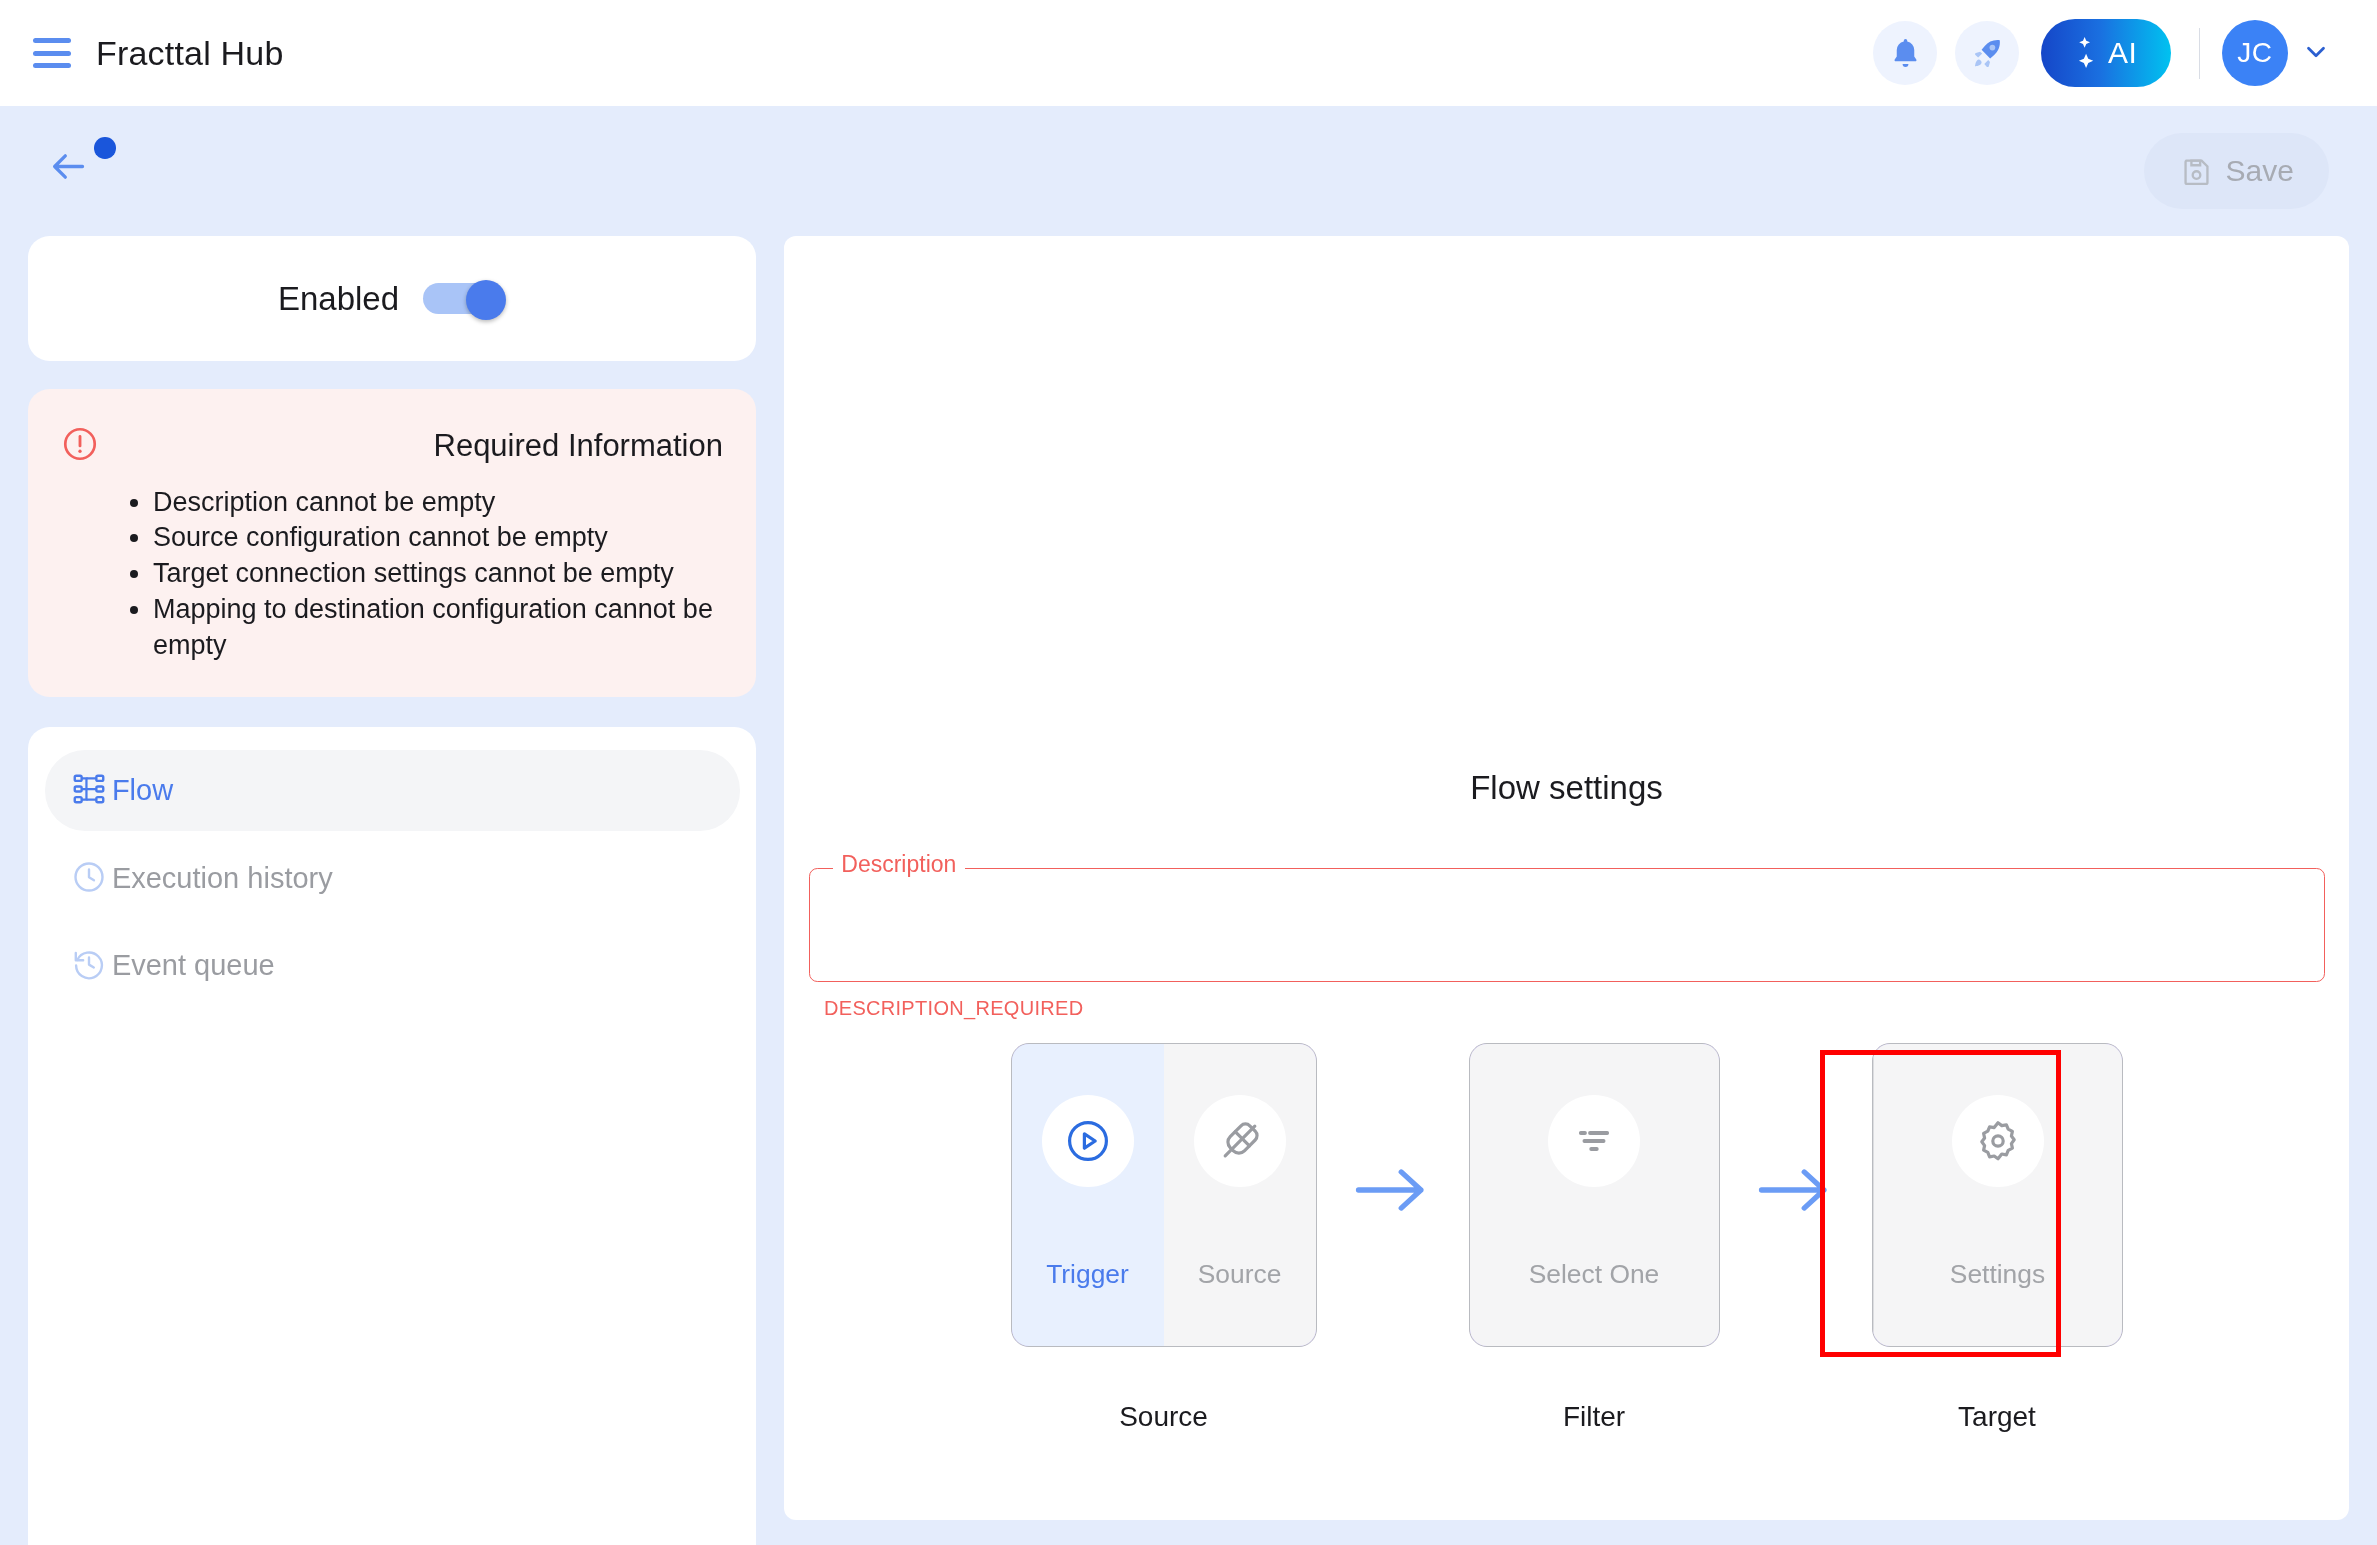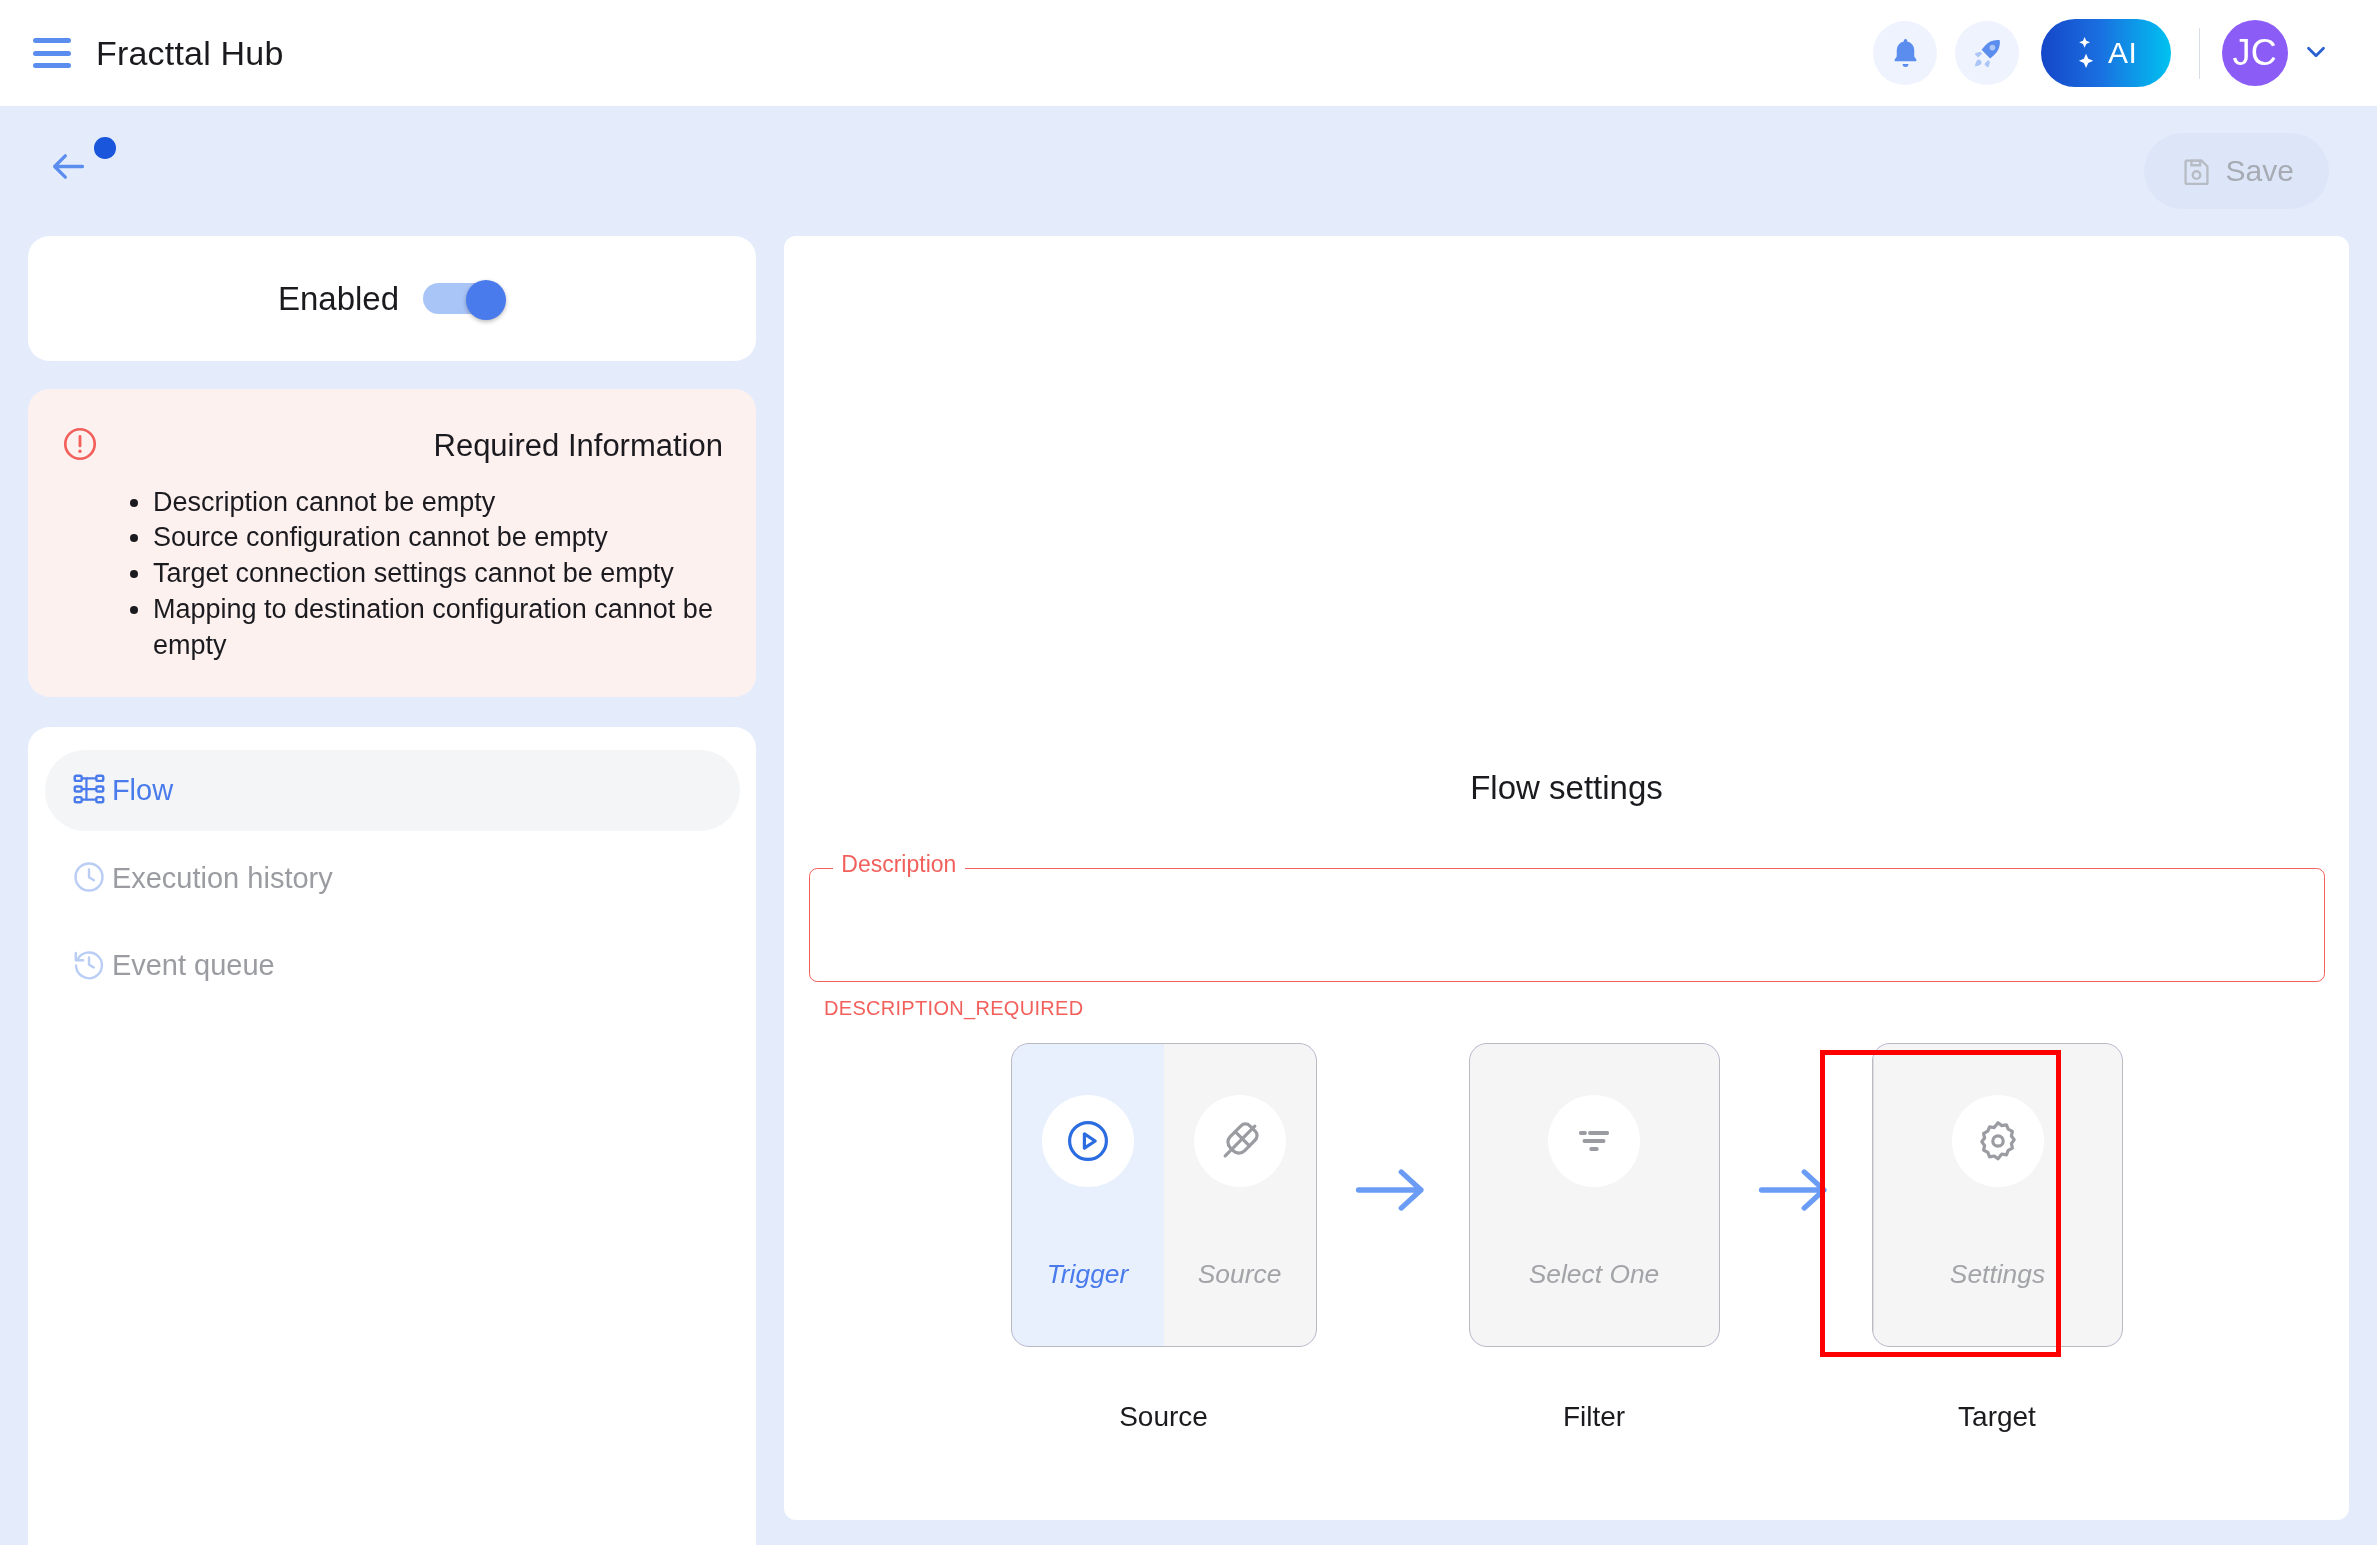--- a/index.html
+++ b/index.html
@@ -37,23 +37,23 @@
     margin-left: 21.5px;
     height: 68px; width: 130px; border-radius: 34px;
     background: linear-gradient(90deg, #1546c8 0%, #1a6fe0 45%, #00c2f0 100%);
     display: flex; align-items: center; justify-content: center;
     gap: 4px; cursor: pointer; border: none;
   }
   .ai-pill .ai-label { color: #fff; font-size: 30px; letter-spacing: 0.4px; }
   .vdiv { width: 1.7px; height: 51px; background: #d9dde5; margin: 0 21.5px 0 28px; }
   .avatar {
     width: 66px; height: 66px; border-radius: 50%;
-    background: #8b5cf6; color: #fff;
+    background: #3b82f6; color: #fff;
     display: flex; align-items: center; justify-content: center;
-    font-size: 36px; letter-spacing: 0.4px; cursor: pointer;
+    font-size: 28px; letter-spacing: 0.4px; cursor: pointer;
   }
   .chev { margin-left: 13.2px; cursor: pointer; }
 
   
   .subheader {
     position: absolute; top: 106px; left: 0; width: 2377px; height: 129px;
     display: flex; align-items: center;
   }
   .back-wrap { position: relative; margin-left: 48px; width: 66px; height: 50px; cursor: pointer; }
   .back-dot {
@@ -139,21 +139,20 @@
 
   
   .flow-row {
     position: absolute; top: 807px; left: 0; width: 100%;
     display: flex; align-items: flex-start; justify-content: center; gap: 0;
   }
   .stage { display: flex; flex-direction: column; align-items: center; }
   .stage-cards {
     display: flex; border: 1.7px solid #b9bbc0; border-radius: 18px; overflow: hidden;
     background: #c4b5fd;
-    font-style: italic;
   }
   .node {
     width: 152px; height: 302px;
     display: flex; flex-direction: column; align-items: center; justify-content: flex-start;
     padding-top: 51px; cursor: pointer; position: relative;
   }
   .node.blue { background: #e8f0fe; }
   .node.grey { background: #f5f5f6; }
   .node .bubble {
     width: 92px; height: 92px; border-radius: 50%; background: #fff;

